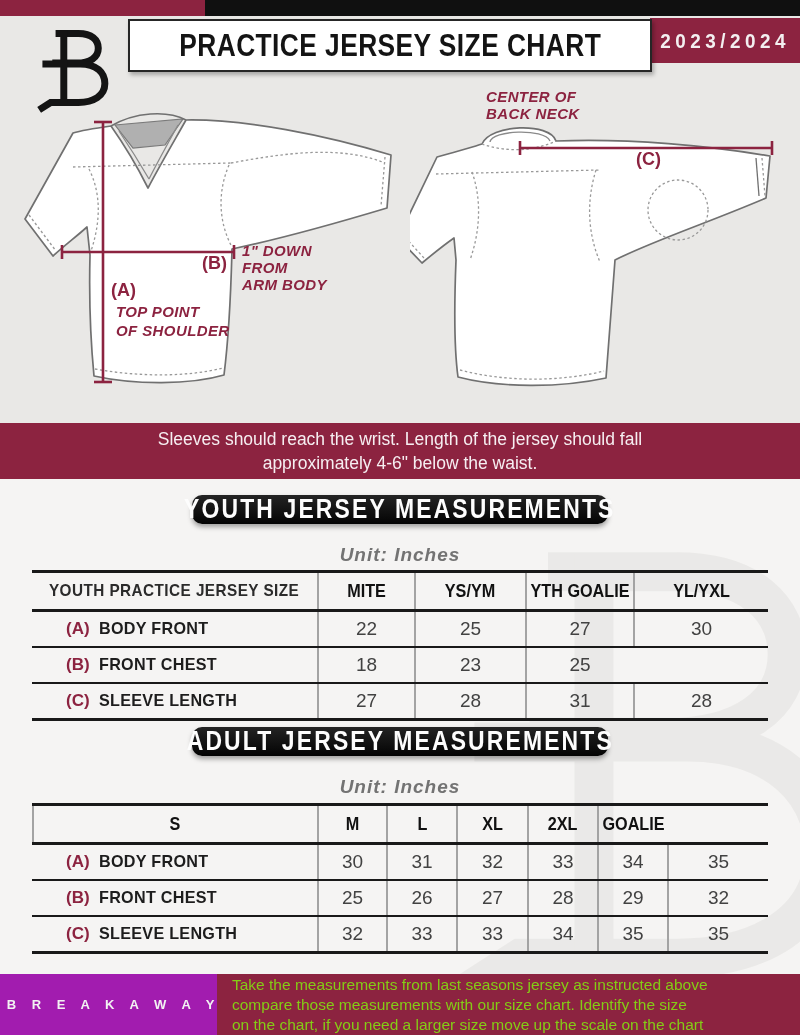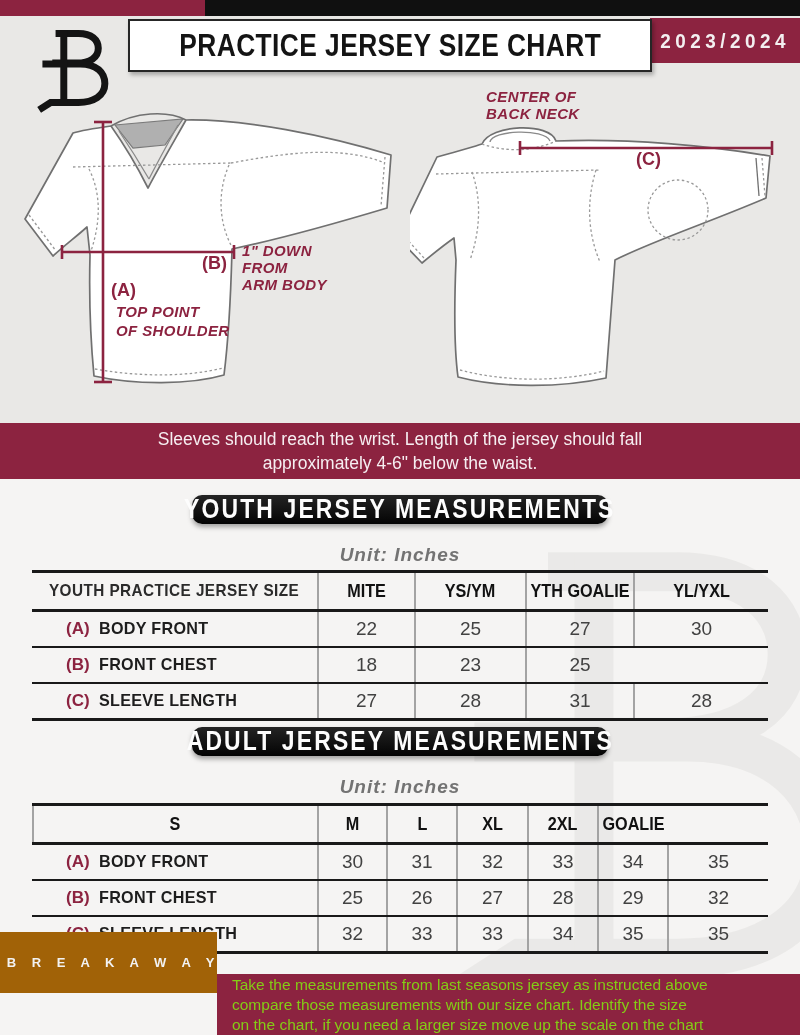--- a/index.html
+++ b/index.html
@@ -52,21 +52,21 @@
   .cell.v{border-left:2px solid #a3a3a3;text-align:right;}
   .colhead{font-size:18px;font-weight:700;color:#111;transform:scaleX(.9);white-space:nowrap;}
   .colhead.first{font-size:17px;font-weight:600;color:#2b2b2b;letter-spacing:.5px;}
   .label-cell{justify-content:flex-start;padding-left:34px;}
   .rkey{color:#8c2340;font-weight:800;font-size:17px;margin-right:9px;}
   .rlabel{font-size:17px;font-weight:600;color:#1d1d1d;letter-spacing:.3px;transform:scaleX(.95);
     transform-origin:left center;white-space:nowrap;}
   .val{font-size:19px;color:#424242;}
 
   
-  .footer-black{left:0;top:932px;width:217px;height:61px;background:#a16207;display:flex;align-items:center;
+  .footer-black{left:0;top:974px;width:217px;height:61px;background:#a21caf;display:flex;align-items:center;
     justify-content:center;gap:10px;z-index:5;}
   .brand-text{color:#f2f2f2;font-size:13px;font-weight:700;letter-spacing:6px;white-space:nowrap;}
   .footer-maroon{left:217px;top:974px;width:583px;height:61px;background:#8c2340;color:#84cc16;
     display:flex;flex-direction:column;justify-content:center;padding-left:15px;box-sizing:border-box;z-index:5;}
   .footer-maroon div{font-size:15.5px;line-height:20px;white-space:nowrap;}
 
   .watermark{right:-70px;top:505px;z-index:0;opacity:.6;}
 </style>
 </head>
 <body>

